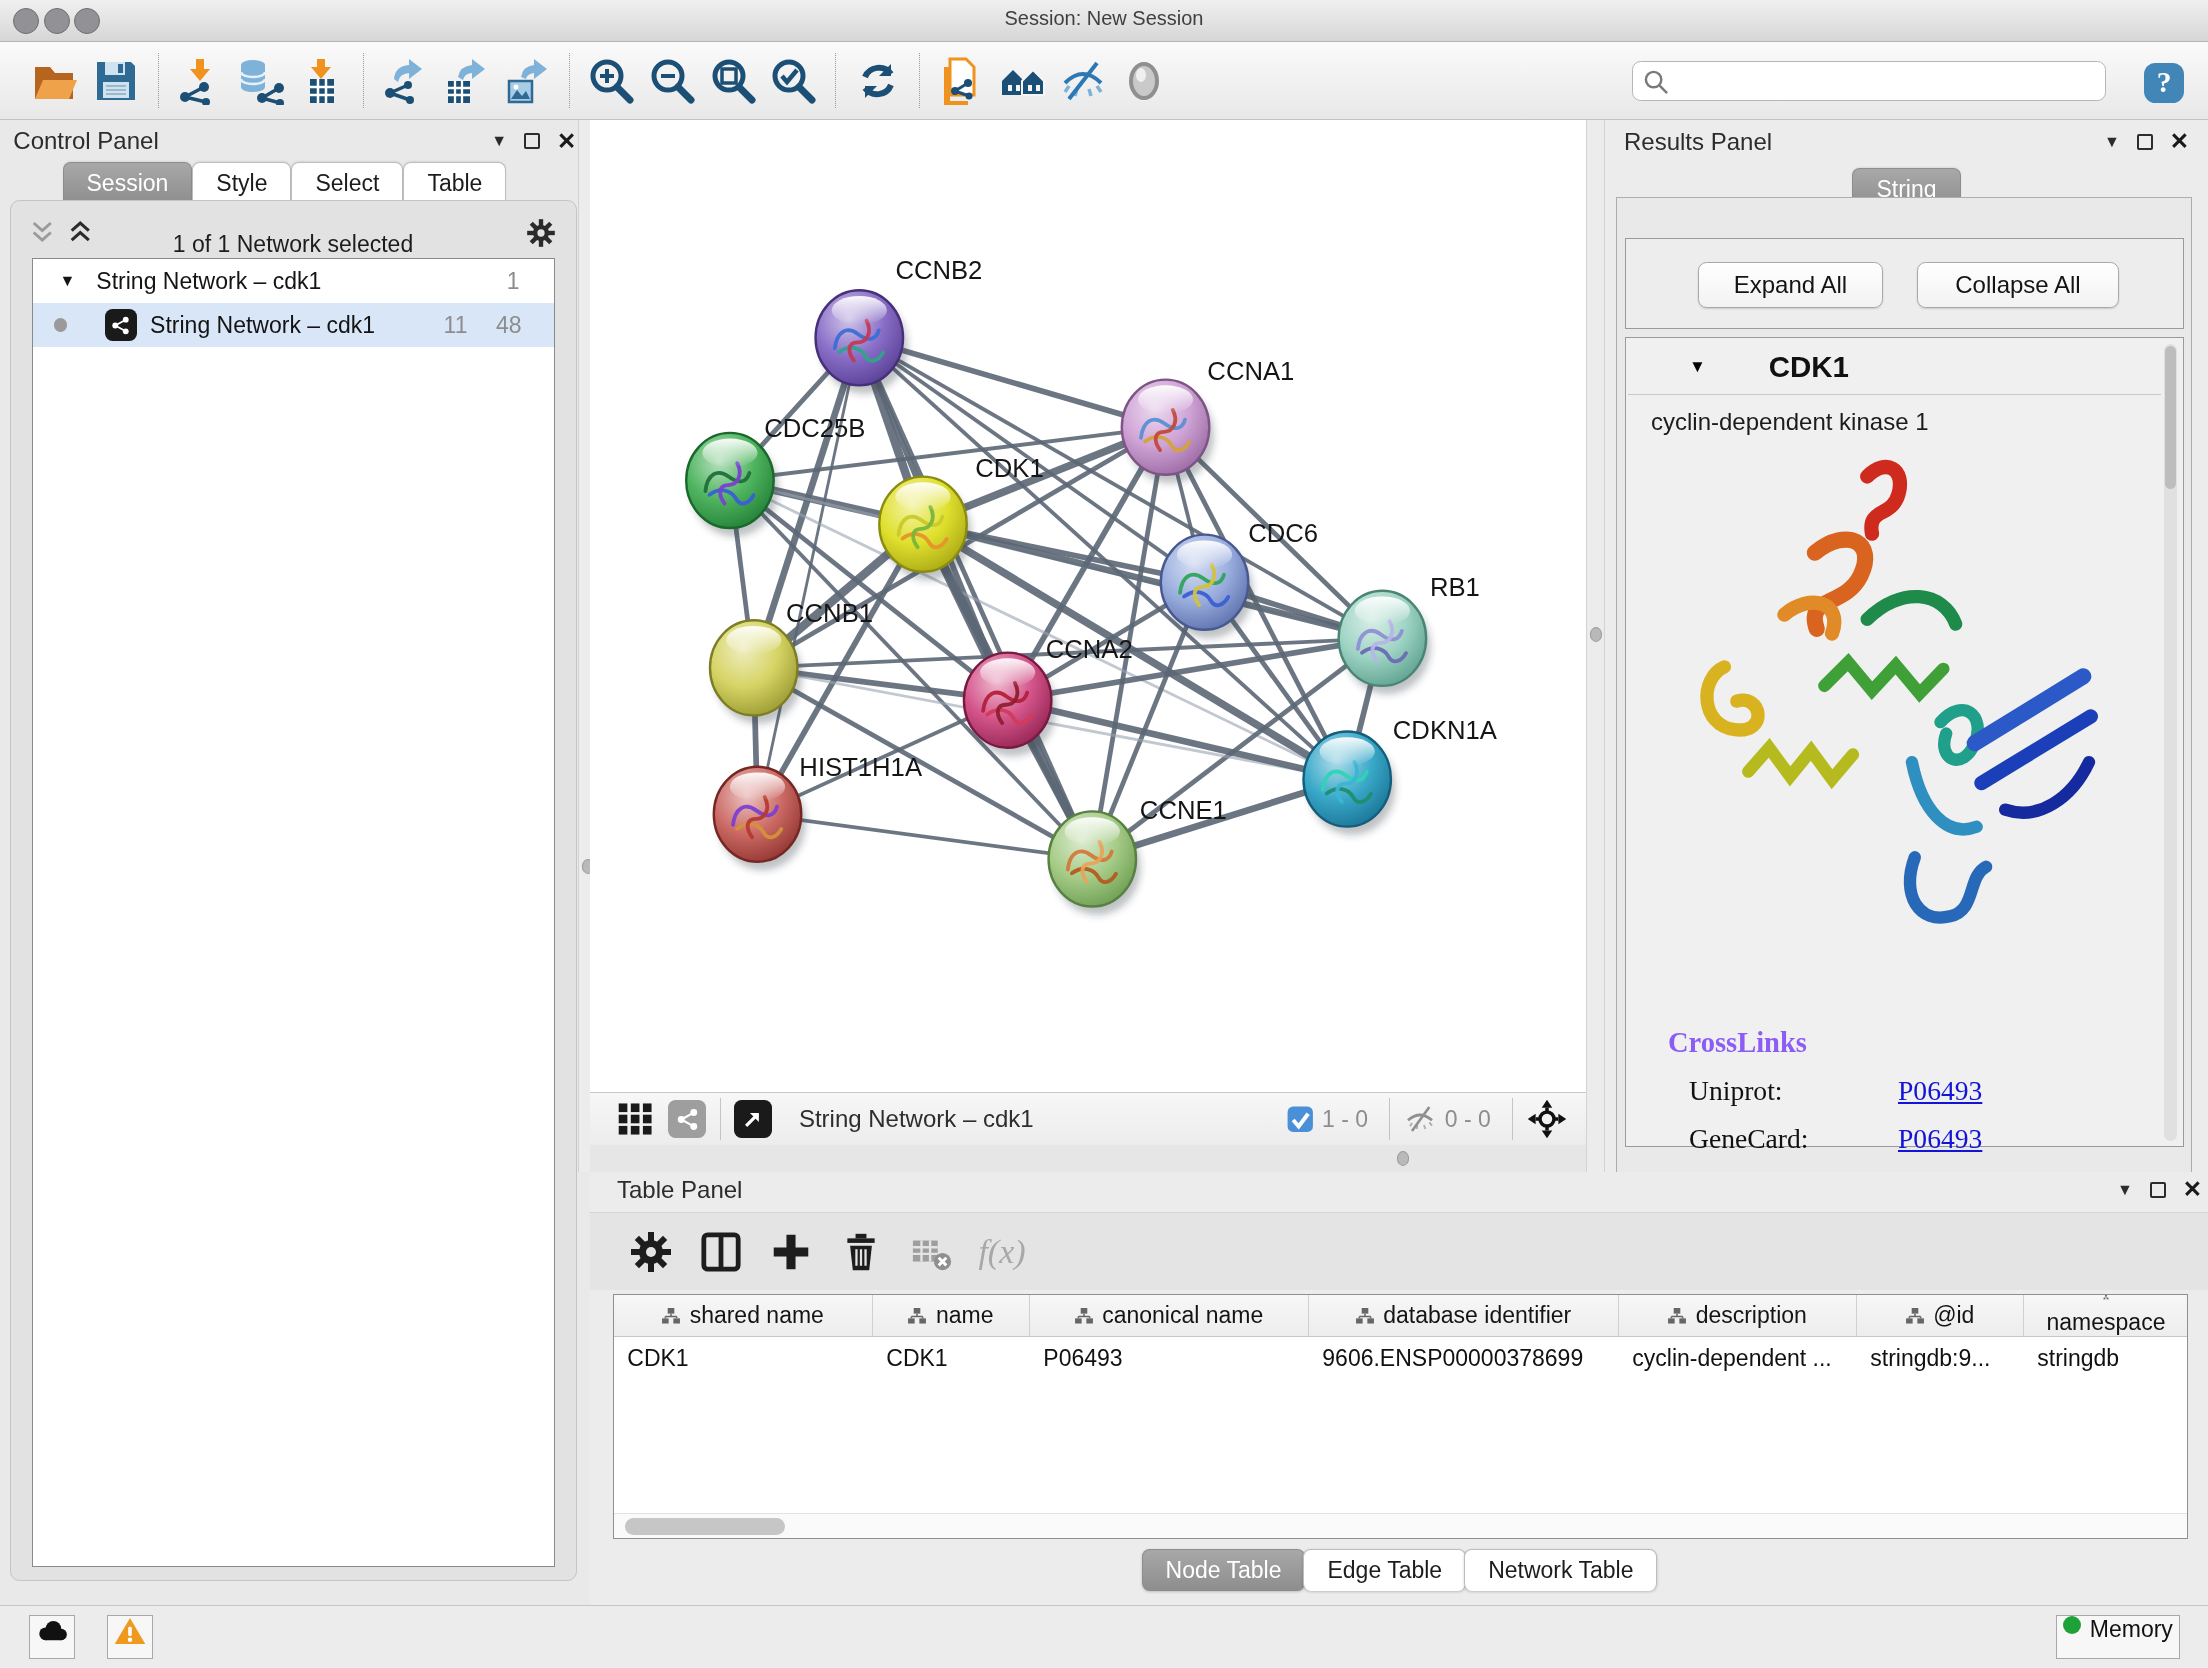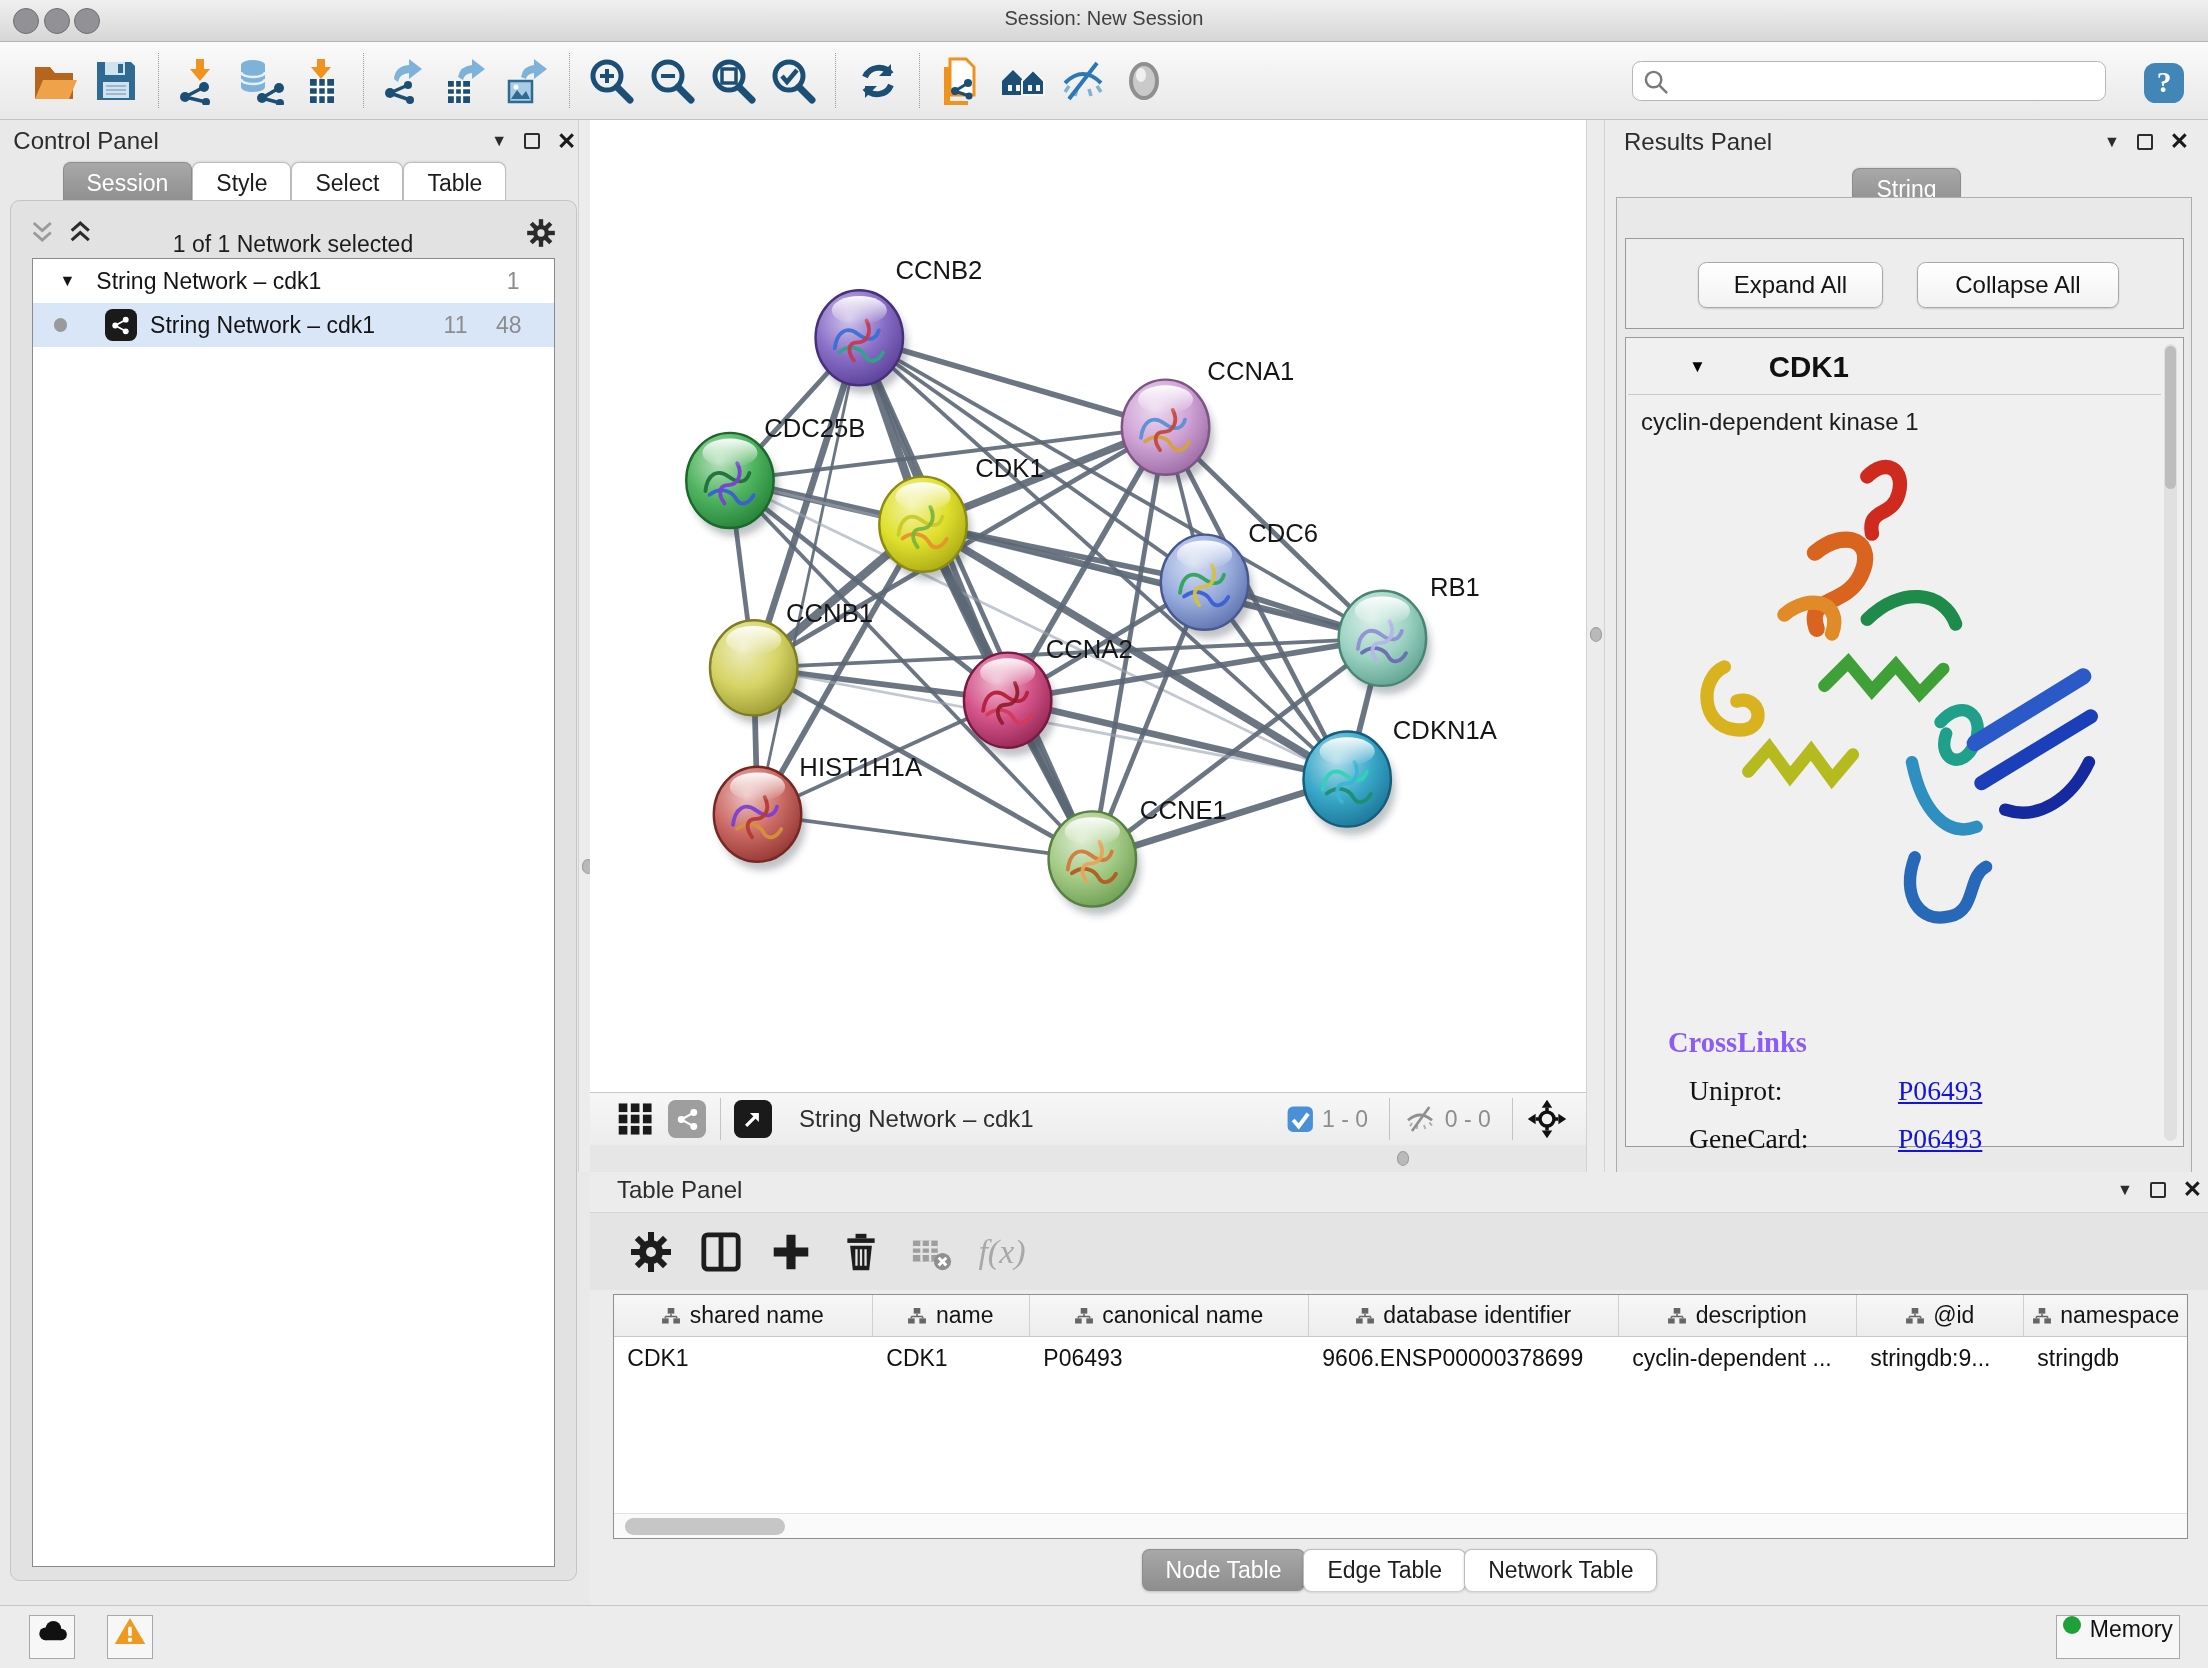--- a/index.html
+++ b/index.html
@@ -65,21 +65,21 @@
   #rp-header { position:absolute; left:19px; top:7.6px; width:565px; display:flex; justify-content:space-between; align-items:center; }
   #rp-tab { position:absolute; left:0; top:48px; width:100%; text-align:center; }
   #rp-box { position:absolute; left:11.4px; top:77px; width:576px; height:1079px; background:#e9e9e9; border:1px solid #adadad; }
   #rp-btnbox { position:absolute; left:7.6px; top:40px; width:559px; height:91px; background:#ededed; border:1px solid #9a9a9a; }
   .rp-btn { position:absolute; top:23px; height:46px; background:linear-gradient(#ffffff,#f2f2f2);
     border:1px solid #a8a8a8; border-radius:8.6px; font-size:24px; color:#141414; text-align:center; line-height:44px;
     box-shadow:0 1px 1.9px rgba(0,0,0,.15); }
   #rp-section { position:absolute; left:7.6px; top:139px; width:559px; height:810px; background:#f0f0f0; border:1px solid #9a9a9a; }
   #rp-gene-row { position:absolute; left:1.9px; top:1.9px; width:533px; height:55px; border-bottom:1px solid #c9c9c9; display:flex; align-items:center; }
   #rp-gene { font-size:29.5px; font-weight:bold; color:#111; margin-left:63px; }
-  #rp-desc { position:absolute; left:15px; top:70px; font-size:24px; color:#1c1c1c; }
+  #rp-desc { position:absolute; left:25px; top:70px; font-size:24px; color:#1c1c1c; }
   #rp-protein { position:absolute; left:46px; top:110px; }
   #rp-scroll { position:absolute; right:5.7px; top:5.7px; width:13.3px; height:797px; background:#e0e0e0; border-radius:6.7px; }
   #rp-scroll-thumb { position:absolute; left:1px; top:1.9px; width:11.4px; height:143px; background:#bdbdbd; border-radius:5.7px; }
   #crosslinks { position:absolute; left:42px; top:689px; font-family:"Liberation Serif",serif; }
   #cl-heading { font-size:28.5px; font-weight:bold; color:#8b5cf6; }
   .cl-row { display:flex; margin-top:16px; font-size:27.6px; }
   .cl-label { width:209px; color:#111; margin-left:21px; }
   .cl-link { color:#1414d6; text-decoration:underline; }
   
   #table-panel { position:absolute; left:590px; top:1172px; width:1619px; height:434px; background:#ececec; }
@@ -771,21 +771,21 @@
         </div>
         <div class="th-cell" style="width: 167px;">
           <svg width="18" height="16" viewBox="0 0 19 17">
             <rect x="6" y="0" width="7" height="6" fill="#666"></rect>
             <path d="M9.5 6 v3 M3.5 9 h12 M3.5 9 v2 M15.5 9 v2" stroke="#666" stroke-width="1.6" fill="none"></path>
             <rect x="0" y="11" width="7" height="5.5" fill="#666"></rect>
             <rect x="12" y="11" width="7" height="5.5" fill="#666"></rect>
           </svg>
           <span>@id</span>
         </div>
-        <div class="th-cell" style="width: 165px;">
+        <div class="th-cell" style="width: 165px; flex-direction: column;">
           <svg width="18" height="16" viewBox="0 0 19 17">
             <rect x="6" y="0" width="7" height="6" fill="#666"></rect>
             <path d="M9.5 6 v3 M3.5 9 h12 M3.5 9 v2 M15.5 9 v2" stroke="#666" stroke-width="1.6" fill="none"></path>
             <rect x="0" y="11" width="7" height="5.5" fill="#666"></rect>
             <rect x="12" y="11" width="7" height="5.5" fill="#666"></rect>
           </svg>
           <span>namespace</span>
         </div>
       </div>
     <div id="tp-row">

